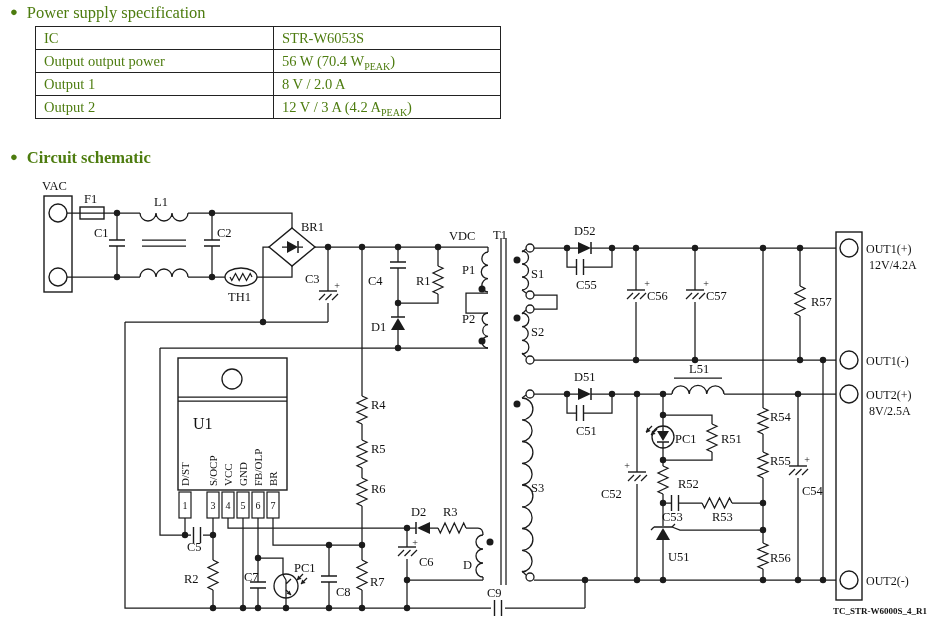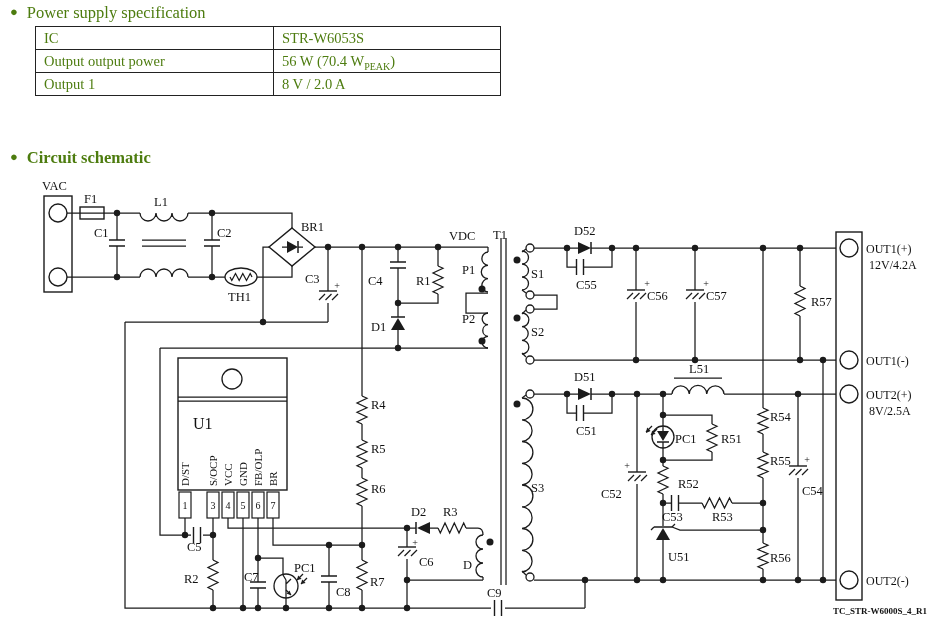--- a/index.html
+++ b/index.html
@@ -35,20 +35,24 @@
           <td>IC</td>
           <td><span>STR-W6053S</span></td>
         </tr>
         <tr>
           <td>Output output power</td>
           <td><span>56 W (70.4 W</span><sub>PEAK</sub><span>)</span></td>
         </tr>
         <tr>
           <td>Output 1</td>
           <td><span>8 V / 2.0 A</span></td>
+        </tr>
+        <tr>
+          <td>Output 2</td>
+          <td><span>12 V / 3 A (4.2 A</span><sub>PEAK</sub><span>)</span></td>
         </tr>
       </tbody>
   </table>
 
   <div class="heading" id="heading-1">
     <span class="bullet">●</span><span>Circuit schematic</span>
   </div>
 
   <svg id="schem" width="942" height="624" viewBox="0 0 942 624">
     <g id="g-shapes">

